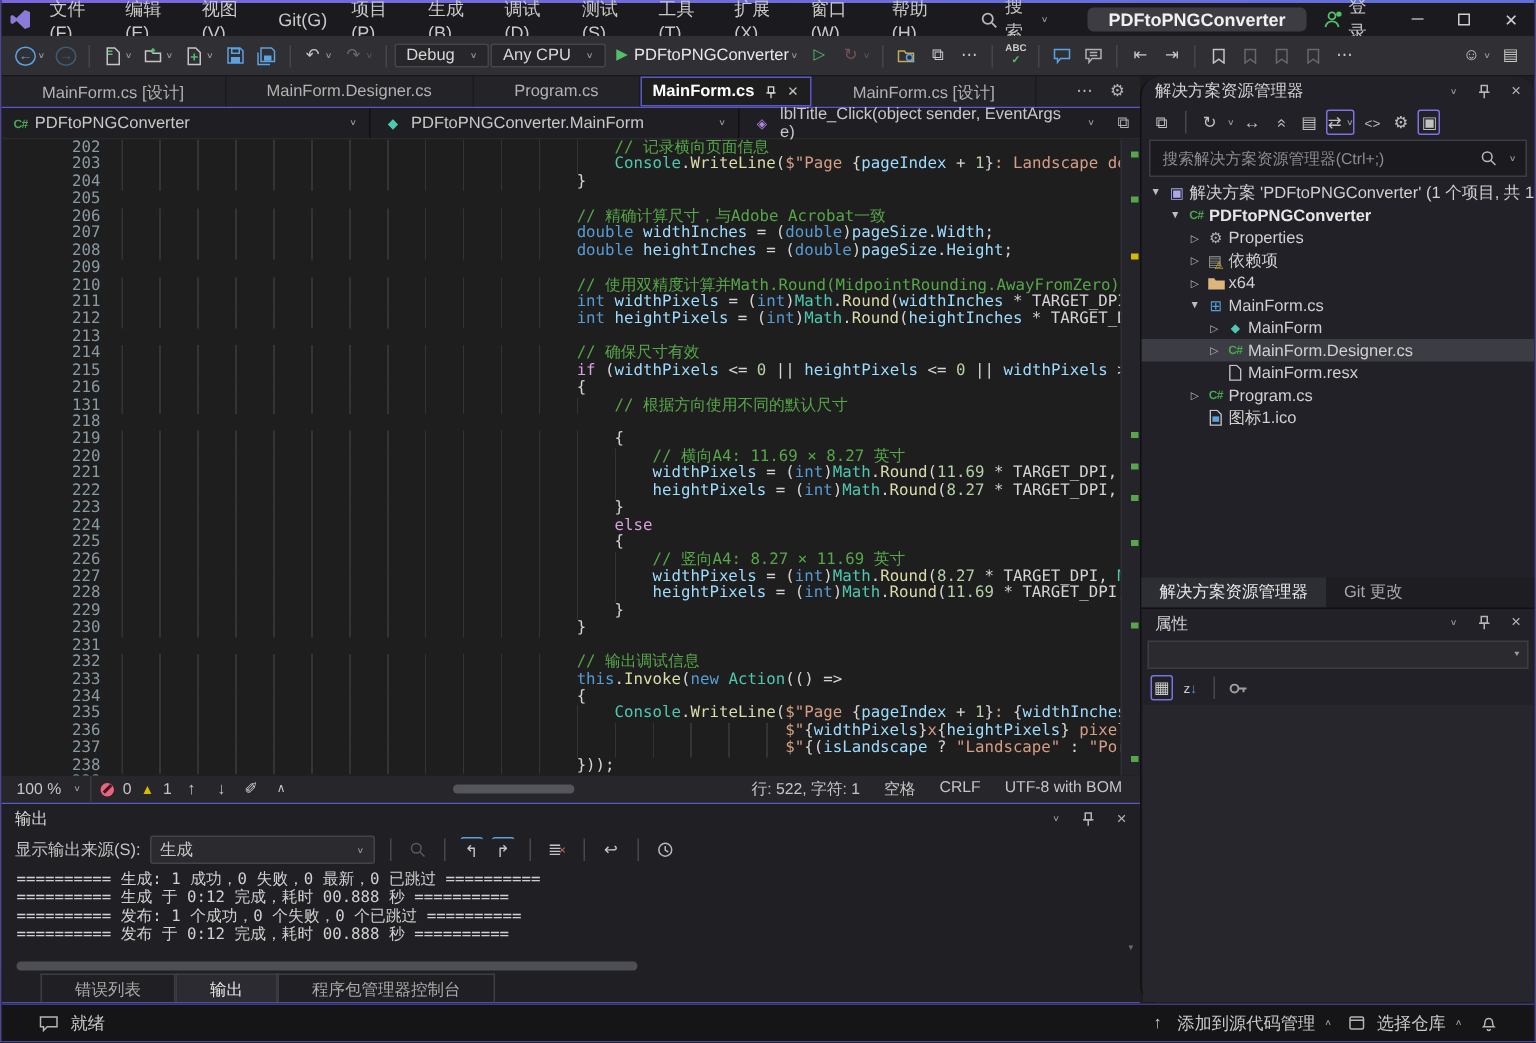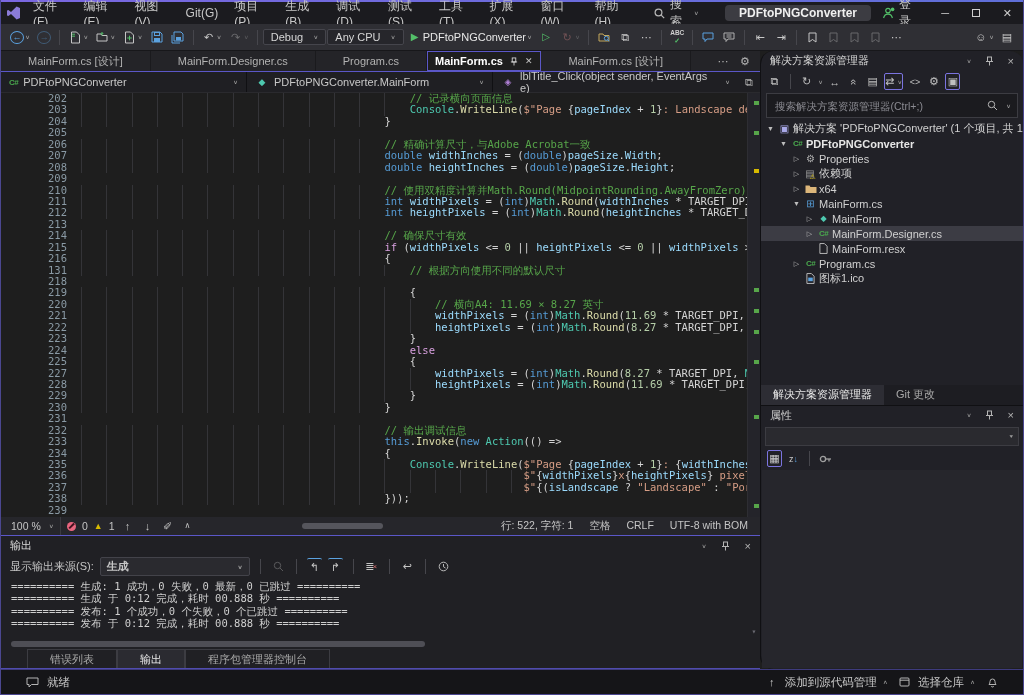--- a/index.html
+++ b/index.html
@@ -66,21 +66,21 @@
   .errico:after{content:"";position:absolute;left:1px;right:1px;top:3.5px;height:1.5px;background:#44121f;transform:rotate(-45deg);}
   .warnico{color:#d7ba00;font-size:9px;}
   .hscroll{flex:1;height:8px;position:relative;margin:0 12px;}
   .hthumb{position:absolute;top:1px;height:6px;border-radius:3px;background:#55555c;}
   .estat-right{display:flex;gap:16px;padding-right:8px;white-space:nowrap;}
   
   .output{flex:none;background:#202024;display:flex;flex-direction:column;border-bottom:1px solid #504cae;}
   .out-head{height:19px;display:flex;align-items:center;font-size:11px;padding:0 9px;color:#dadada;}
   .out-head-icons{margin-left:auto;display:flex;gap:12px;align-items:center;color:#b5b5b5;}
   .out-toolbar{height:23px;display:flex;align-items:center;font-size:11px;padding:0 9px;gap:6px;color:#c5c5c5;}
-  .out-combo{width:150px;background:#2a2a2f;border:1px solid #43434a;border-radius:2px;display:flex;align-items:center;padding:1px 6px;font-weight:bold;}
+  .out-combo{width:150px;background:#2a2a2f;border:1px solid #43434a;border-radius:2px;display:flex;align-items:center;padding:1px 6px;}
   .out-combo .chev{margin-left:auto;}
   .out-body{height:62px;position:relative;font-family:"DejaVu Sans Mono",monospace;font-size:10.5px;line-height:12.3px;color:#cfcfcf;padding:2px 14px 0 10px;overflow:hidden;}
   .out-hscroll{height:9px;position:relative;margin:0 10px;}
   .out-hthumb{position:absolute;left:0;top:1px;width:56%;height:6px;border-radius:3px;background:#4e4e55;}
   .out-vsb{position:absolute;right:1px;top:2px;bottom:2px;width:10px;display:flex;align-items:flex-end;justify-content:center;color:#6b6b73;font-size:8px;}
   .panel-tabs{height:19px;display:flex;align-items:stretch;font-size:11px;background:#202024;padding-left:26px;}
   .ptab{display:flex;align-items:center;padding:0 22px;color:#a8a8a8;border:1px solid #3c3c42;border-bottom:none;}
   .ptab.active{color:#e8e8e8;background:#2b2b31;}
   
   .rpanel{width:263px;flex:none;background:#212127;border-left:1px solid #101013;display:flex;flex-direction:column;font-size:11px;border-radius:13px;}
@@ -412,20 +412,21 @@
               <div class="crow"><span class="cstrip"></span><span class="ln">216</span><span class="ctext"><span class="indent" style="width: 48ch;"></span><span class="tk-p">{</span></span></div>
               <div class="crow"><span class="cstrip"></span><span class="ln">131</span><span class="ctext"><span class="indent" style="width: 52ch;"></span><span class="tk-c">// 根据方向使用不同的默认尺寸</span></span></div>
               <div class="crow"><span class="cstrip"></span><span class="ln">218</span></div>
               <div class="crow"><span class="cstrip"></span><span class="ln">219</span><span class="ctext"><span class="indent" style="width: 52ch;"></span><span class="tk-p">{</span></span></div>
               <div class="crow"><span class="cstrip"></span><span class="ln">220</span><span class="ctext"><span class="indent" style="width: 56ch;"></span><span class="tk-c">// 横向A4: 11.69 × 8.27 英寸</span></span></div>
               <div class="crow"><span class="cstrip"></span><span class="ln">221</span><span class="ctext"><span class="indent" style="width: 56ch;"></span><span class="tk-v">widthPixels</span><span class="tk-p"> = (</span><span class="tk-k">int</span><span class="tk-p">)</span><span class="tk-t">Math</span><span class="tk-p">.</span><span class="tk-m">Round</span><span class="tk-p">(</span><span class="tk-n">11.69</span><span class="tk-p"> * TARGET_DPI, </span></span></div>
               <div class="crow"><span class="cstrip"></span><span class="ln">222</span><span class="ctext"><span class="indent" style="width: 56ch;"></span><span class="tk-v">heightPixels</span><span class="tk-p"> = (</span><span class="tk-k">int</span><span class="tk-p">)</span><span class="tk-t">Math</span><span class="tk-p">.</span><span class="tk-m">Round</span><span class="tk-p">(</span><span class="tk-n">8.27</span><span class="tk-p"> * TARGET_DPI, </span></span></div>
               <div class="crow"><span class="cstrip"></span><span class="ln">223</span><span class="ctext"><span class="indent" style="width: 52ch;"></span><span class="tk-p">}</span></span></div>
               <div class="crow"><span class="cstrip"></span><span class="ln">224</span><span class="ctext"><span class="indent" style="width: 52ch;"></span><span class="tk-kc">else</span></span></div>
               <div class="crow"><span class="cstrip"></span><span class="ln">225</span><span class="ctext"><span class="indent" style="width: 52ch;"></span><span class="tk-p">{</span></span></div>
+              <div class="crow"><span class="cstrip"></span><span class="ln">226</span><span class="ctext"><span class="indent" style="width: 56ch;"></span><span class="tk-c">// 竖向A4: 8.27 × 11.69 英寸</span></span></div>
               <div class="crow"><span class="cstrip"></span><span class="ln">227</span><span class="ctext"><span class="indent" style="width: 56ch;"></span><span class="tk-v">widthPixels</span><span class="tk-p"> = (</span><span class="tk-k">int</span><span class="tk-p">)</span><span class="tk-t">Math</span><span class="tk-p">.</span><span class="tk-m">Round</span><span class="tk-p">(</span><span class="tk-n">8.27</span><span class="tk-p"> * TARGET_DPI, </span><span class="tk-t">MidpointRounding</span></span></div>
               <div class="crow"><span class="cstrip"></span><span class="ln">228</span><span class="ctext"><span class="indent" style="width: 56ch;"></span><span class="tk-v">heightPixels</span><span class="tk-p"> = (</span><span class="tk-k">int</span><span class="tk-p">)</span><span class="tk-t">Math</span><span class="tk-p">.</span><span class="tk-m">Round</span><span class="tk-p">(</span><span class="tk-n">11.69</span><span class="tk-p"> * TARGET_DPI, </span></span></div>
               <div class="crow"><span class="cstrip"></span><span class="ln">229</span><span class="ctext"><span class="indent" style="width: 52ch;"></span><span class="tk-p">}</span></span></div>
               <div class="crow"><span class="cstrip"></span><span class="ln">230</span><span class="ctext"><span class="indent" style="width: 48ch;"></span><span class="tk-p">}</span></span></div>
               <div class="crow"><span class="cstrip"></span><span class="ln">231</span><span class="ctext">&nbsp;</span></div>
               <div class="crow"><span class="cstrip"></span><span class="ln">232</span><span class="ctext"><span class="indent" style="width: 48ch;"></span><span class="tk-c">// 输出调试信息</span></span></div>
               <div class="crow"><span class="cstrip"></span><span class="ln">233</span><span class="ctext"><span class="indent" style="width: 48ch;"></span><span class="tk-k">this</span><span class="tk-p">.</span><span class="tk-m">Invoke</span><span class="tk-p">(</span><span class="tk-k">new</span><span class="tk-p"> </span><span class="tk-t">Action</span><span class="tk-p">(() =&gt;</span></span></div>
               <div class="crow"><span class="cstrip"></span><span class="ln">234</span><span class="ctext"><span class="indent" style="width: 48ch;"></span><span class="tk-p">{</span></span></div>
               <div class="crow"><span class="cstrip"></span><span class="ln">235</span><span class="ctext"><span class="indent" style="width: 52ch;"></span><span class="tk-t">Console</span><span class="tk-p">.</span><span class="tk-m">WriteLine</span><span class="tk-p">(</span><span class="tk-s">$"Page </span><span class="tk-p">{</span><span class="tk-v">pageIndex</span><span class="tk-p"> + </span><span class="tk-n">1</span><span class="tk-p">}</span><span class="tk-s">: </span><span class="tk-p">{</span><span class="tk-v">widthInches</span></span></div>
               <div class="crow"><span class="cstrip"></span><span class="ln">236</span><span class="ctext"><span class="indent" style="width: 70ch;"></span><span class="tk-s">$"</span><span class="tk-p">{</span><span class="tk-v">widthPixels</span><span class="tk-p">}</span><span class="tk-s">x</span><span class="tk-p">{</span><span class="tk-v">heightPixels</span><span class="tk-p">}</span><span class="tk-s"> pixels, "</span></span></div>

